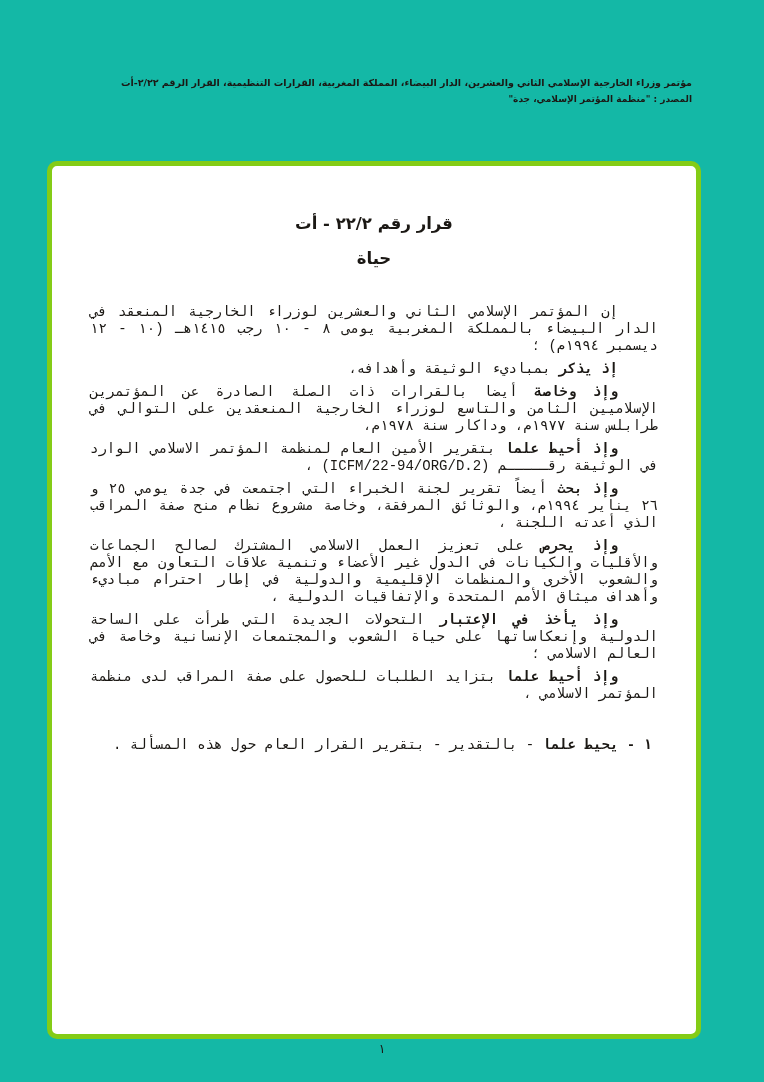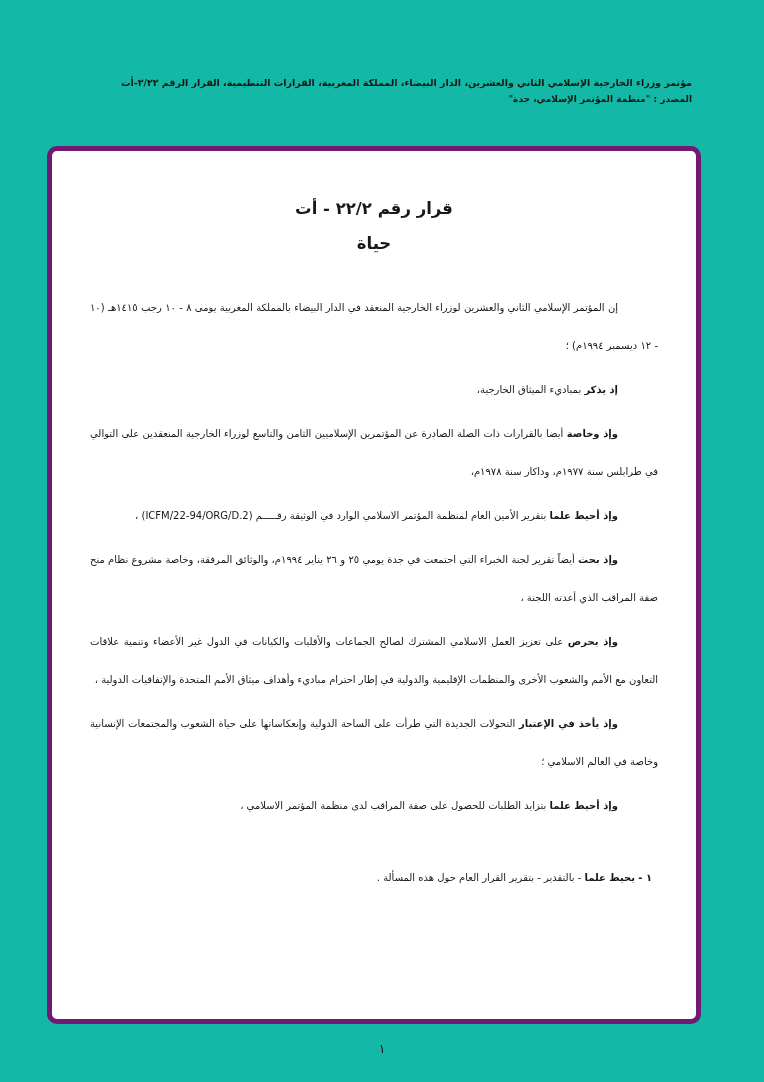--- a/index.html
+++ b/index.html
@@ -26,41 +26,42 @@
     font-weight: bold;
     line-height: 14px;
   }
   .header-line2 {
     font-size: 9px;
     font-weight: bold;
     margin-top: 4px;
   }
   .frame {
     position: absolute;
-    top: 146px; left: 47px;
+    top: 161px; left: 47px;
     width: 654px; height: 878px;
     box-sizing: border-box;
-    border: 5px solid #701a75;
+    border: 5px solid #84cc16;
     border-radius: 10px;
     padding: 40px 38px 0 38px;
     direction: rtl;
     background: #ffffff;
   }
   .title-block {
     text-align: center;
     font-weight: bold;
     font-size: 16.5px;
     line-height: 35px;
     margin: 0 0 28px 0;
   }
   .title-line { white-space: nowrap; }
   .body-text {
-    font-size: 10px;
-    line-height: 38px;
+    font-size: 14px;
+    line-height: 17px;
     text-align: justify;
+    font-family: Liberation Mono, monospace;
   }
   .para {
     margin: 0 0 6px 0;
     text-indent: 40px;
   }
   .para b { font-weight: bold; }
   .numbered {
     margin: 34px 6px 0 0;
     text-indent: 0;
   }
@@ -87,21 +88,21 @@
 
     <div class="title-block">
       <div class="title-line">قرار رقم ٢٢/٢ - أت</div>
       <div class="title-line">حياة</div>
     </div>
 
     <div class="body-text">
 
       <p class="para"><span>إن المؤتمر الإسلامي الثاني والعشرين لوزراء الخارجية المنعقد في الدار البيضاء بالمملكة المغربية يومى ٨ - ١٠ رجب ١٤١٥هـ (١٠ - ١٢ ديسمبر ١٩٩٤م) ؛</span></p>
 
-      <p class="para"><b>إذ يذكر</b> <span>بمباديء الميثاق الخارجية،</span></p>
+      <p class="para"><b>إذ يذكر</b> <span>بمباديء الوثيقة وأهدافه،</span></p>
 
       <p class="para"><b>وإذ وخاصة</b> <span>أيضا بالقرارات ذات الصلة الصادرة عن المؤتمرين الإسلاميين الثامن والتاسع لوزراء الخارجية المنعقدين على التوالي في طرابلس سنة ١٩٧٧م، وداكار سنة ١٩٧٨م،</span></p>
 
       <p class="para"><b>وإذ أحيط علما</b> <span>بتقرير الأمين العام لمنظمة المؤتمر الاسلامي الوارد في الوثيقة رقـــــم (ICFM/22-94/ORG/D.2) ،</span></p>
 
       <p class="para"><b>وإذ بحث</b> <span>أيضاً تقرير لجنة الخبراء التي اجتمعت في جدة يومي ٢٥ و ٢٦ يناير ١٩٩٤م، والوثائق المرفقة، وخاصة مشروع نظام منح صفة المراقب الذي أعدته اللجنة ،</span></p>
 
       <p class="para"><b>وإذ يحرص</b> <span>على تعزيز العمل الاسلامي المشترك لصالح الجماعات والأقليات والكيانات في الدول غير الأعضاء وتنمية علاقات التعاون مع الأمم والشعوب الأخرى والمنظمات الإقليمية والدولية في إطار احترام مباديء وأهداف ميثاق الأمم المتحدة والإتفاقيات الدولية ،</span></p>
 
       <p class="para"><b>وإذ يأخذ في الإعتبار</b> <span>التحولات الجديدة التي طرأت على الساحة الدولية وإنعكاساتها على حياة الشعوب والمجتمعات الإنسانية وخاصة في العالم الاسلامي ؛</span></p>

